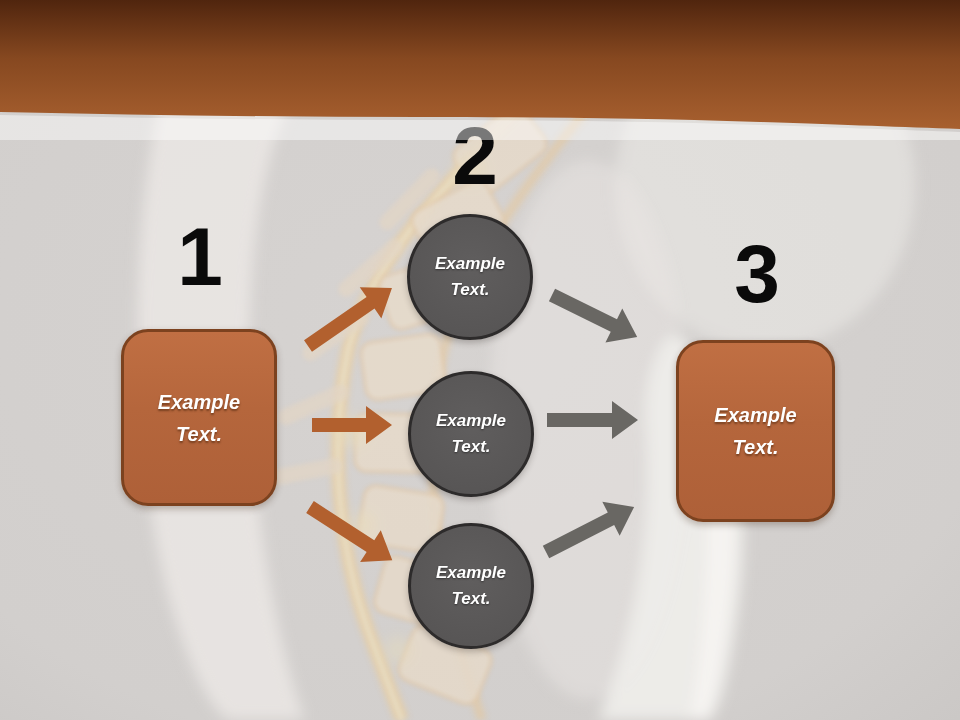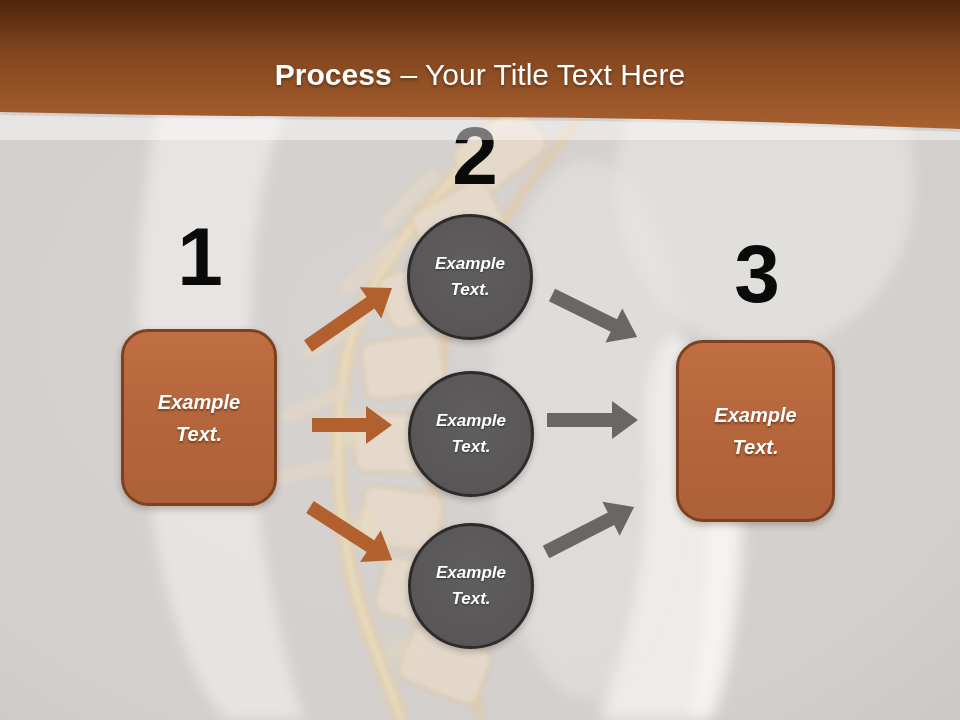--- a/index.html
+++ b/index.html
@@ -197,17 +197,14 @@
       <linearGradient id="headerGrad" x1="0" y1="0" x2="0" y2="1">
         <stop offset="0%" stop-color="#50250e"></stop>
         <stop offset="45%" stop-color="#864820"></stop>
         <stop offset="100%" stop-color="#a8602f"></stop>
       </linearGradient>
     </defs>
     <path d="M0,115 C140,118 280,120 420,120 C540,120 640,121 760,125 C850,128 900,130 960,132 L960,140 L0,140 Z" fill="#ffffff" opacity="0.45"></path>
     <path d="M0,0 H960 V129 C900,127 850,125 760,122 C640,118 540,117 420,117 C280,117 140,115 0,112 Z" fill="url(#headerGrad)"></path>
   </svg>
 
-  <div id="slide-title">
-    <span class="t-bold">Process</span><span class="t-rest">– Your Title Text Here</span>
-  </div>
 
 </div>
 
 </body></html>

